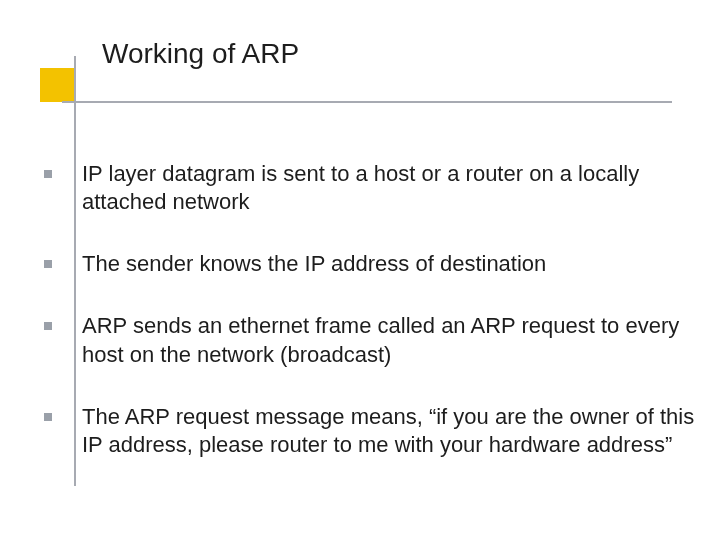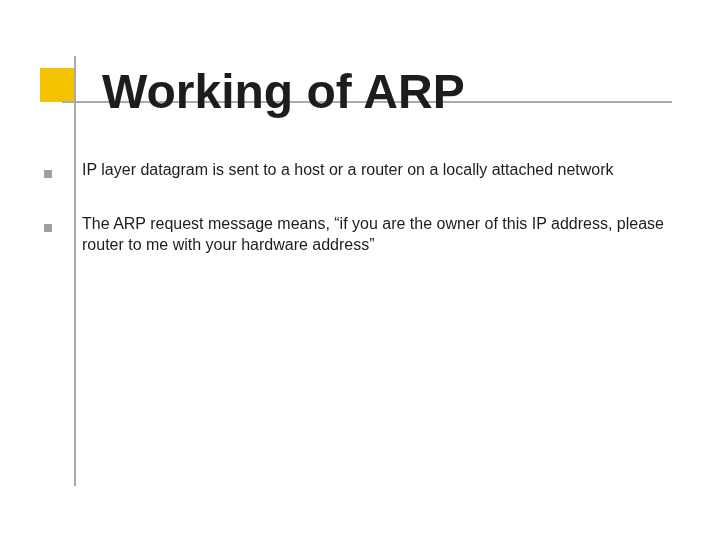--- a/index.html
+++ b/index.html
@@ -34,44 +34,44 @@
     left: 62px;
     top: 101px;
     width: 610px;
     height: 2px;
     background: #a7aab2;
   }
 
   .title {
     position: absolute;
     left: 102px;
-    top: 64px;
-    font-size: 48px;
+    top: 38px;
+    font-size: 28px;
     color: #1d1d1d;
     letter-spacing: 0px;
-    font-weight: 700;
+    font-weight: 400;
     white-space: nowrap;
   }
 
   .body {
     position: absolute;
     left: 26px;
     top: 160px;
     width: 670px;
   }
   ul.bullets {
     list-style: none;
     margin: 0;
     padding: 0;
   }
   ul.bullets > li {
     position: relative;
     padding-left: 56px;
     margin-bottom: 34px;
-    font-size: 16px;
+    font-size: 22px;
     line-height: 1.28;
     color: #1d1d1d;
   }
   ul.bullets > li::before {
     content: "";
     position: absolute;
     left: 18px;
     top: 10px;
     width: 8px;
     height: 8px;
@@ -83,15 +83,17 @@
 
 <div class="decor-yellow"></div>
 <div class="decor-vert"></div>
 <div class="decor-horz"></div>
 
 <div class="title">Working of ARP</div>
 
 <div class="body">
   <ul class="bullets">
     <li>IP layer datagram is sent to a host or a router on a locally attached network</li>
+    <li>The sender knows the IP address of destination</li>
+    <li>ARP sends an ethernet frame called an ARP request to every host on the network (broadcast)</li>
     <li>The ARP request message means, “if you are the owner of this IP address, please router to me with your hardware address”</li>
   </ul>
 </div>
 
 </body></html>

